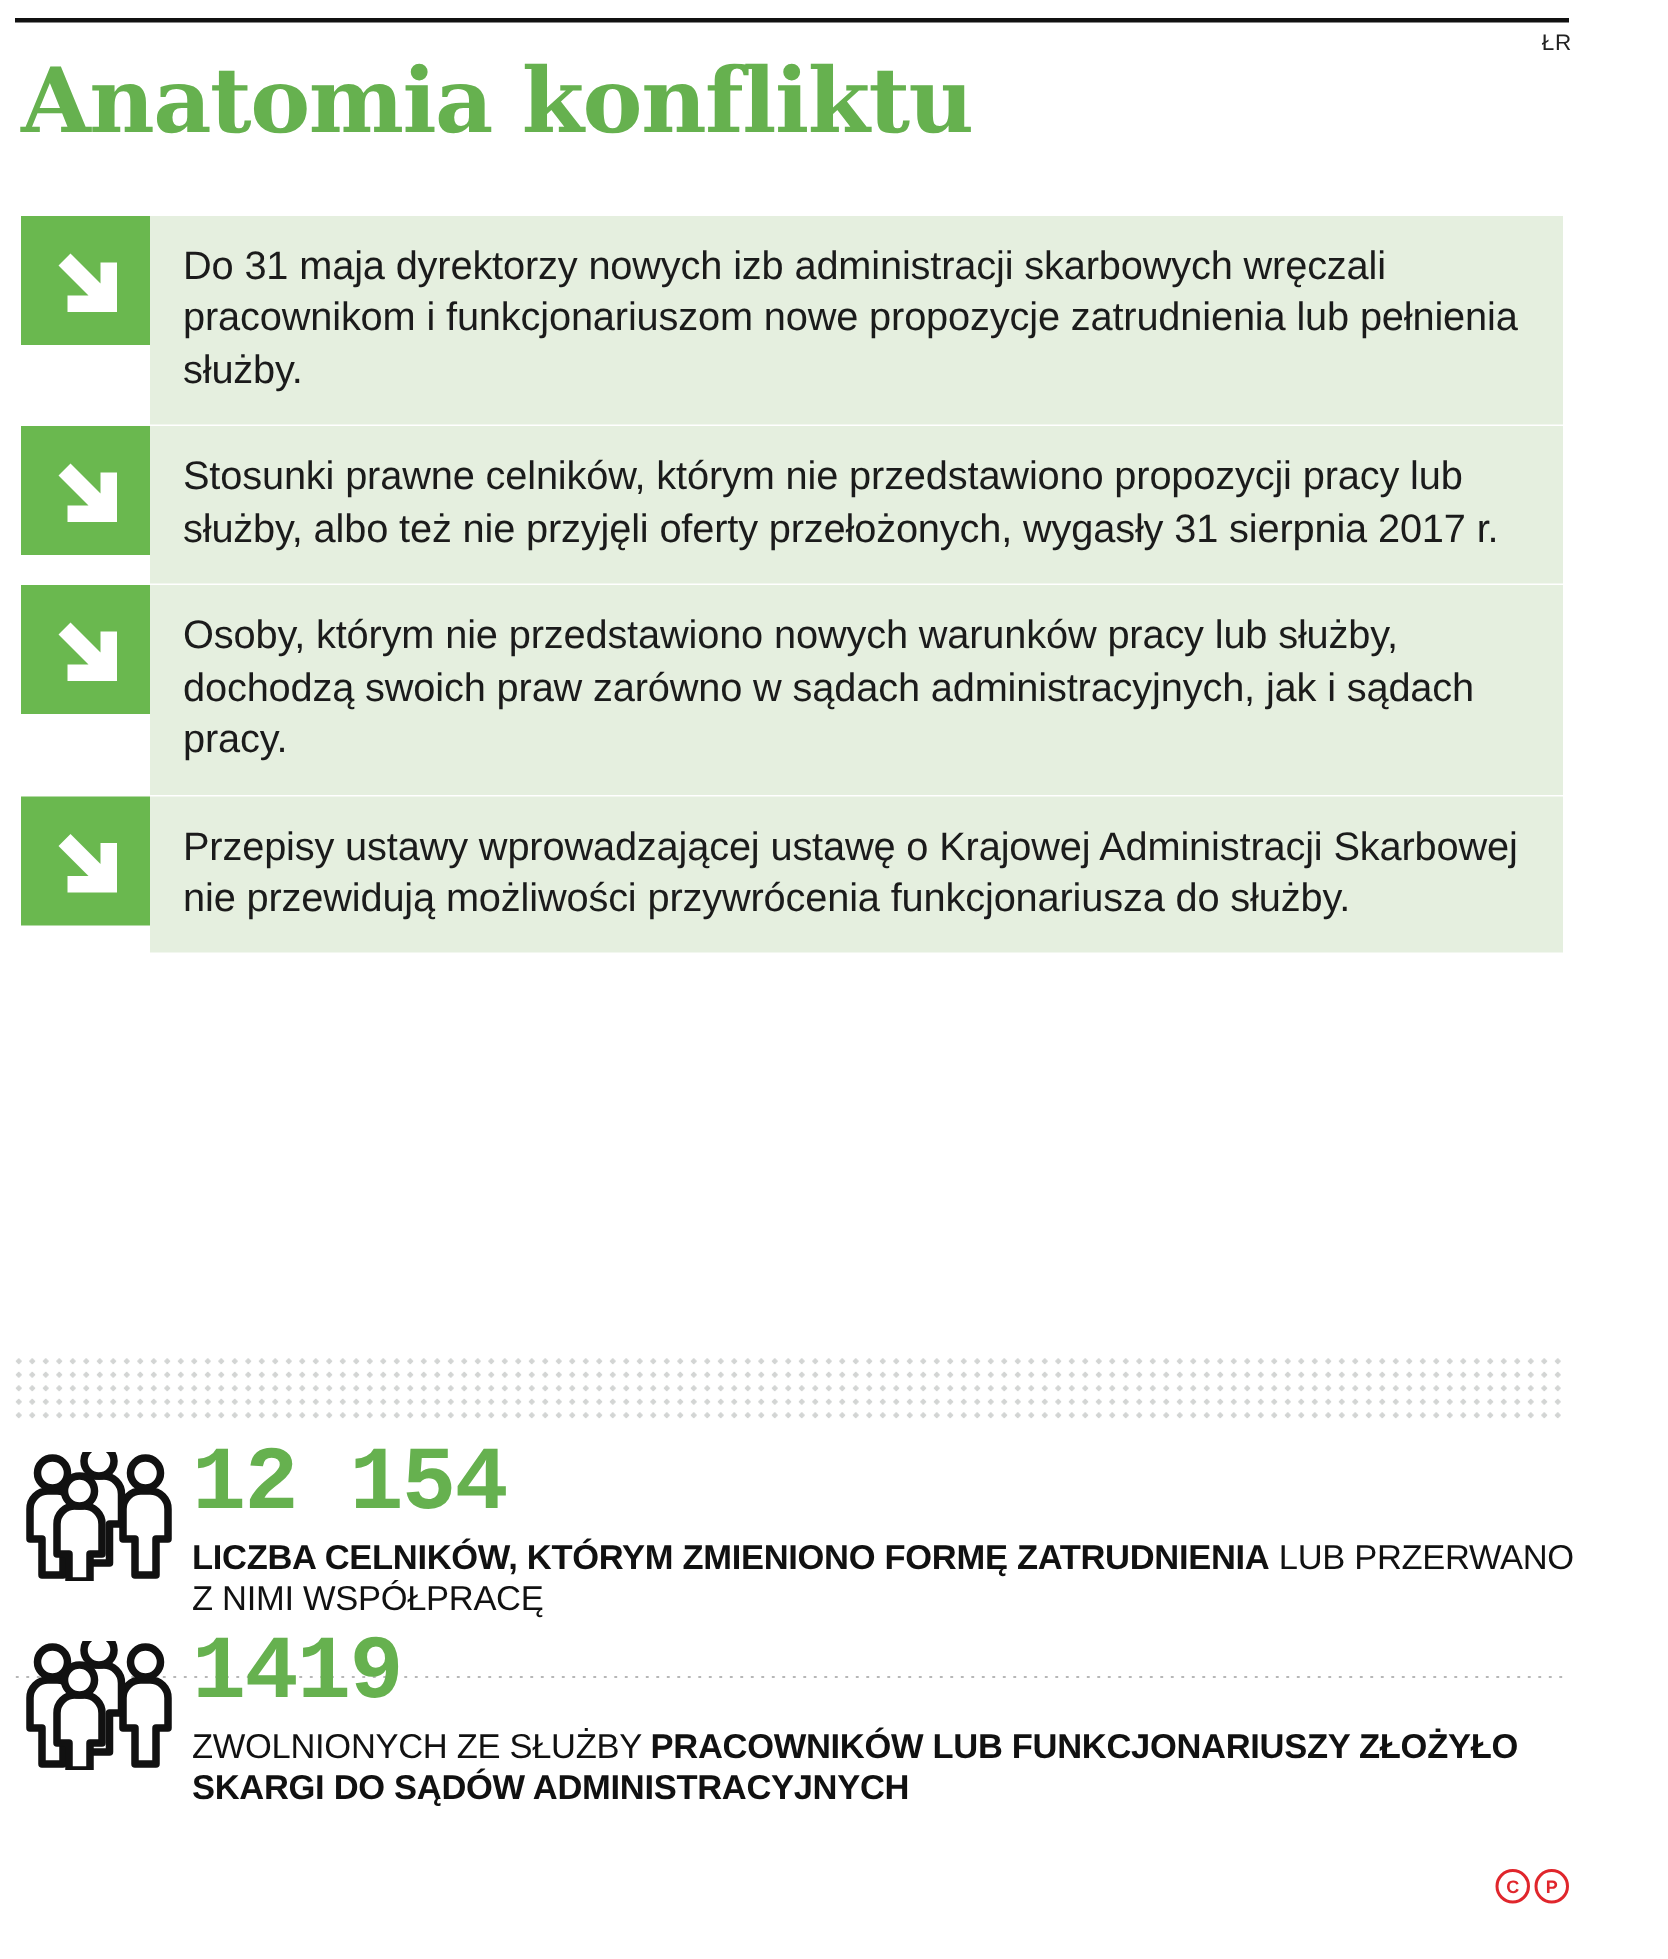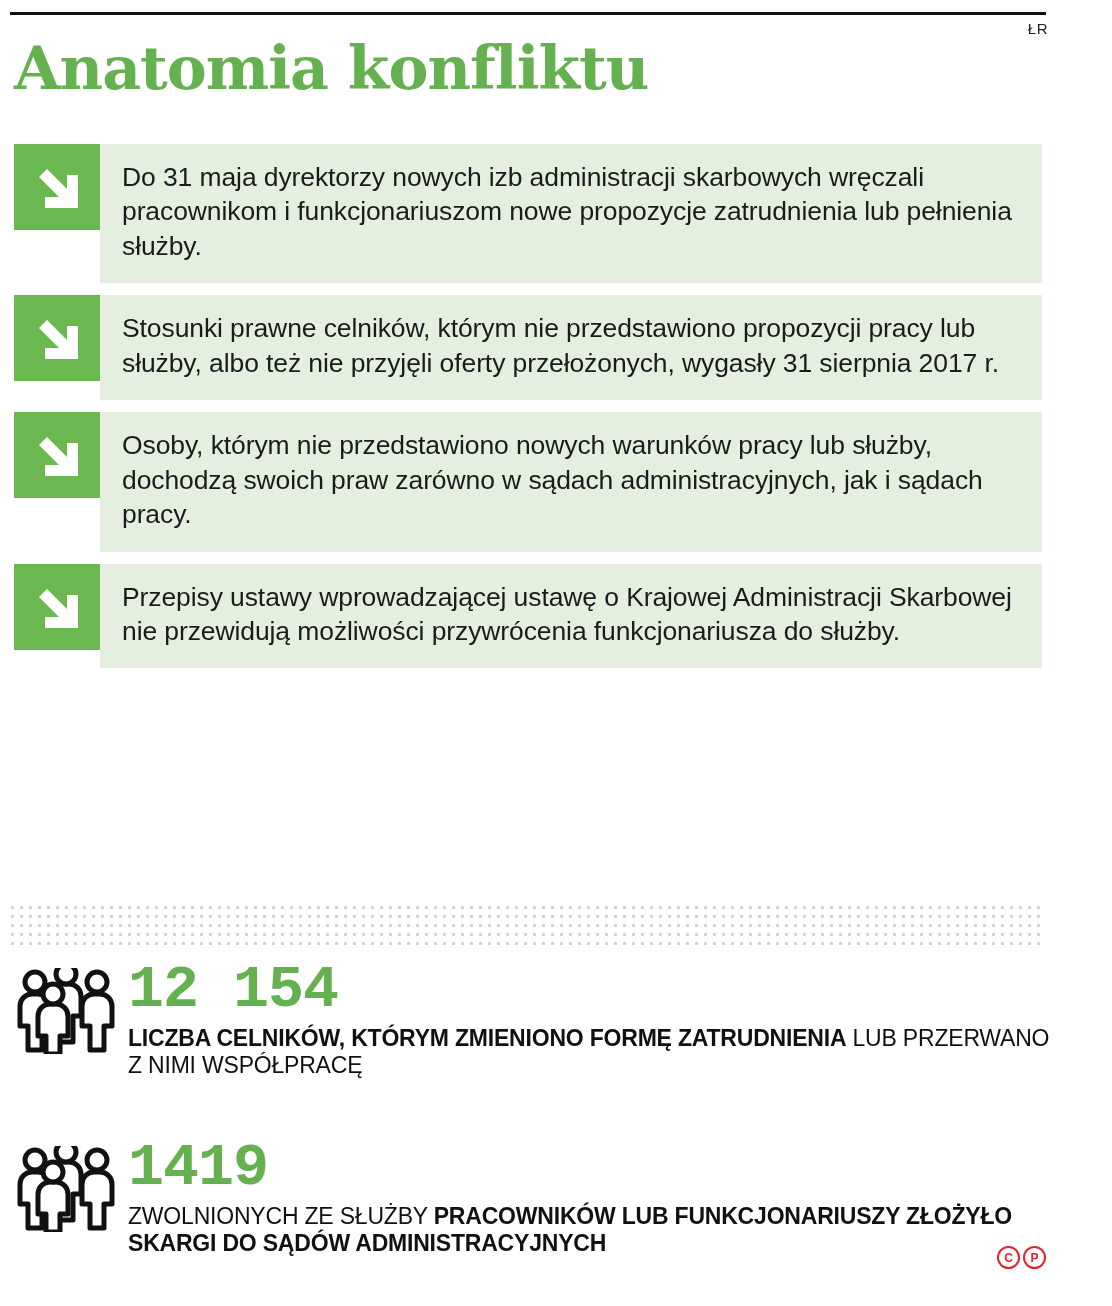--- a/index.html
+++ b/index.html
@@ -60,21 +60,21 @@
   
   .bullets {
     position: absolute;
     left: 14px;
     top: 144px;
     width: 1028px;
   }
   .bullet-row {
     display: flex;
     align-items: stretch;
-    margin-bottom: 12px;
+    margin-bottom: 1px;
   }
   .arrow-badge {
     flex: 0 0 auto;
     width: 86px;
     height: 86px;
     background: #6ab84f;
     display: flex;
     align-items: center;
     justify-content: center;
   }
@@ -111,21 +111,21 @@
 
   
   .stat-block {
     position: absolute;
     left: 14px;
     width: 1040px;
     display: flex;
     align-items: flex-start;
   }
   .stat-one { top: 962px; }
-  .stat-two { top: 1140px; }
+  .stat-two { top: 1088px; }
 
   .people-icon {
     flex: 0 0 auto;
     width: 104px;
     margin-right: 10px;
     padding-top: 6px;
   }
   .people-icon svg { display: block; }
 
   .stat-body {

